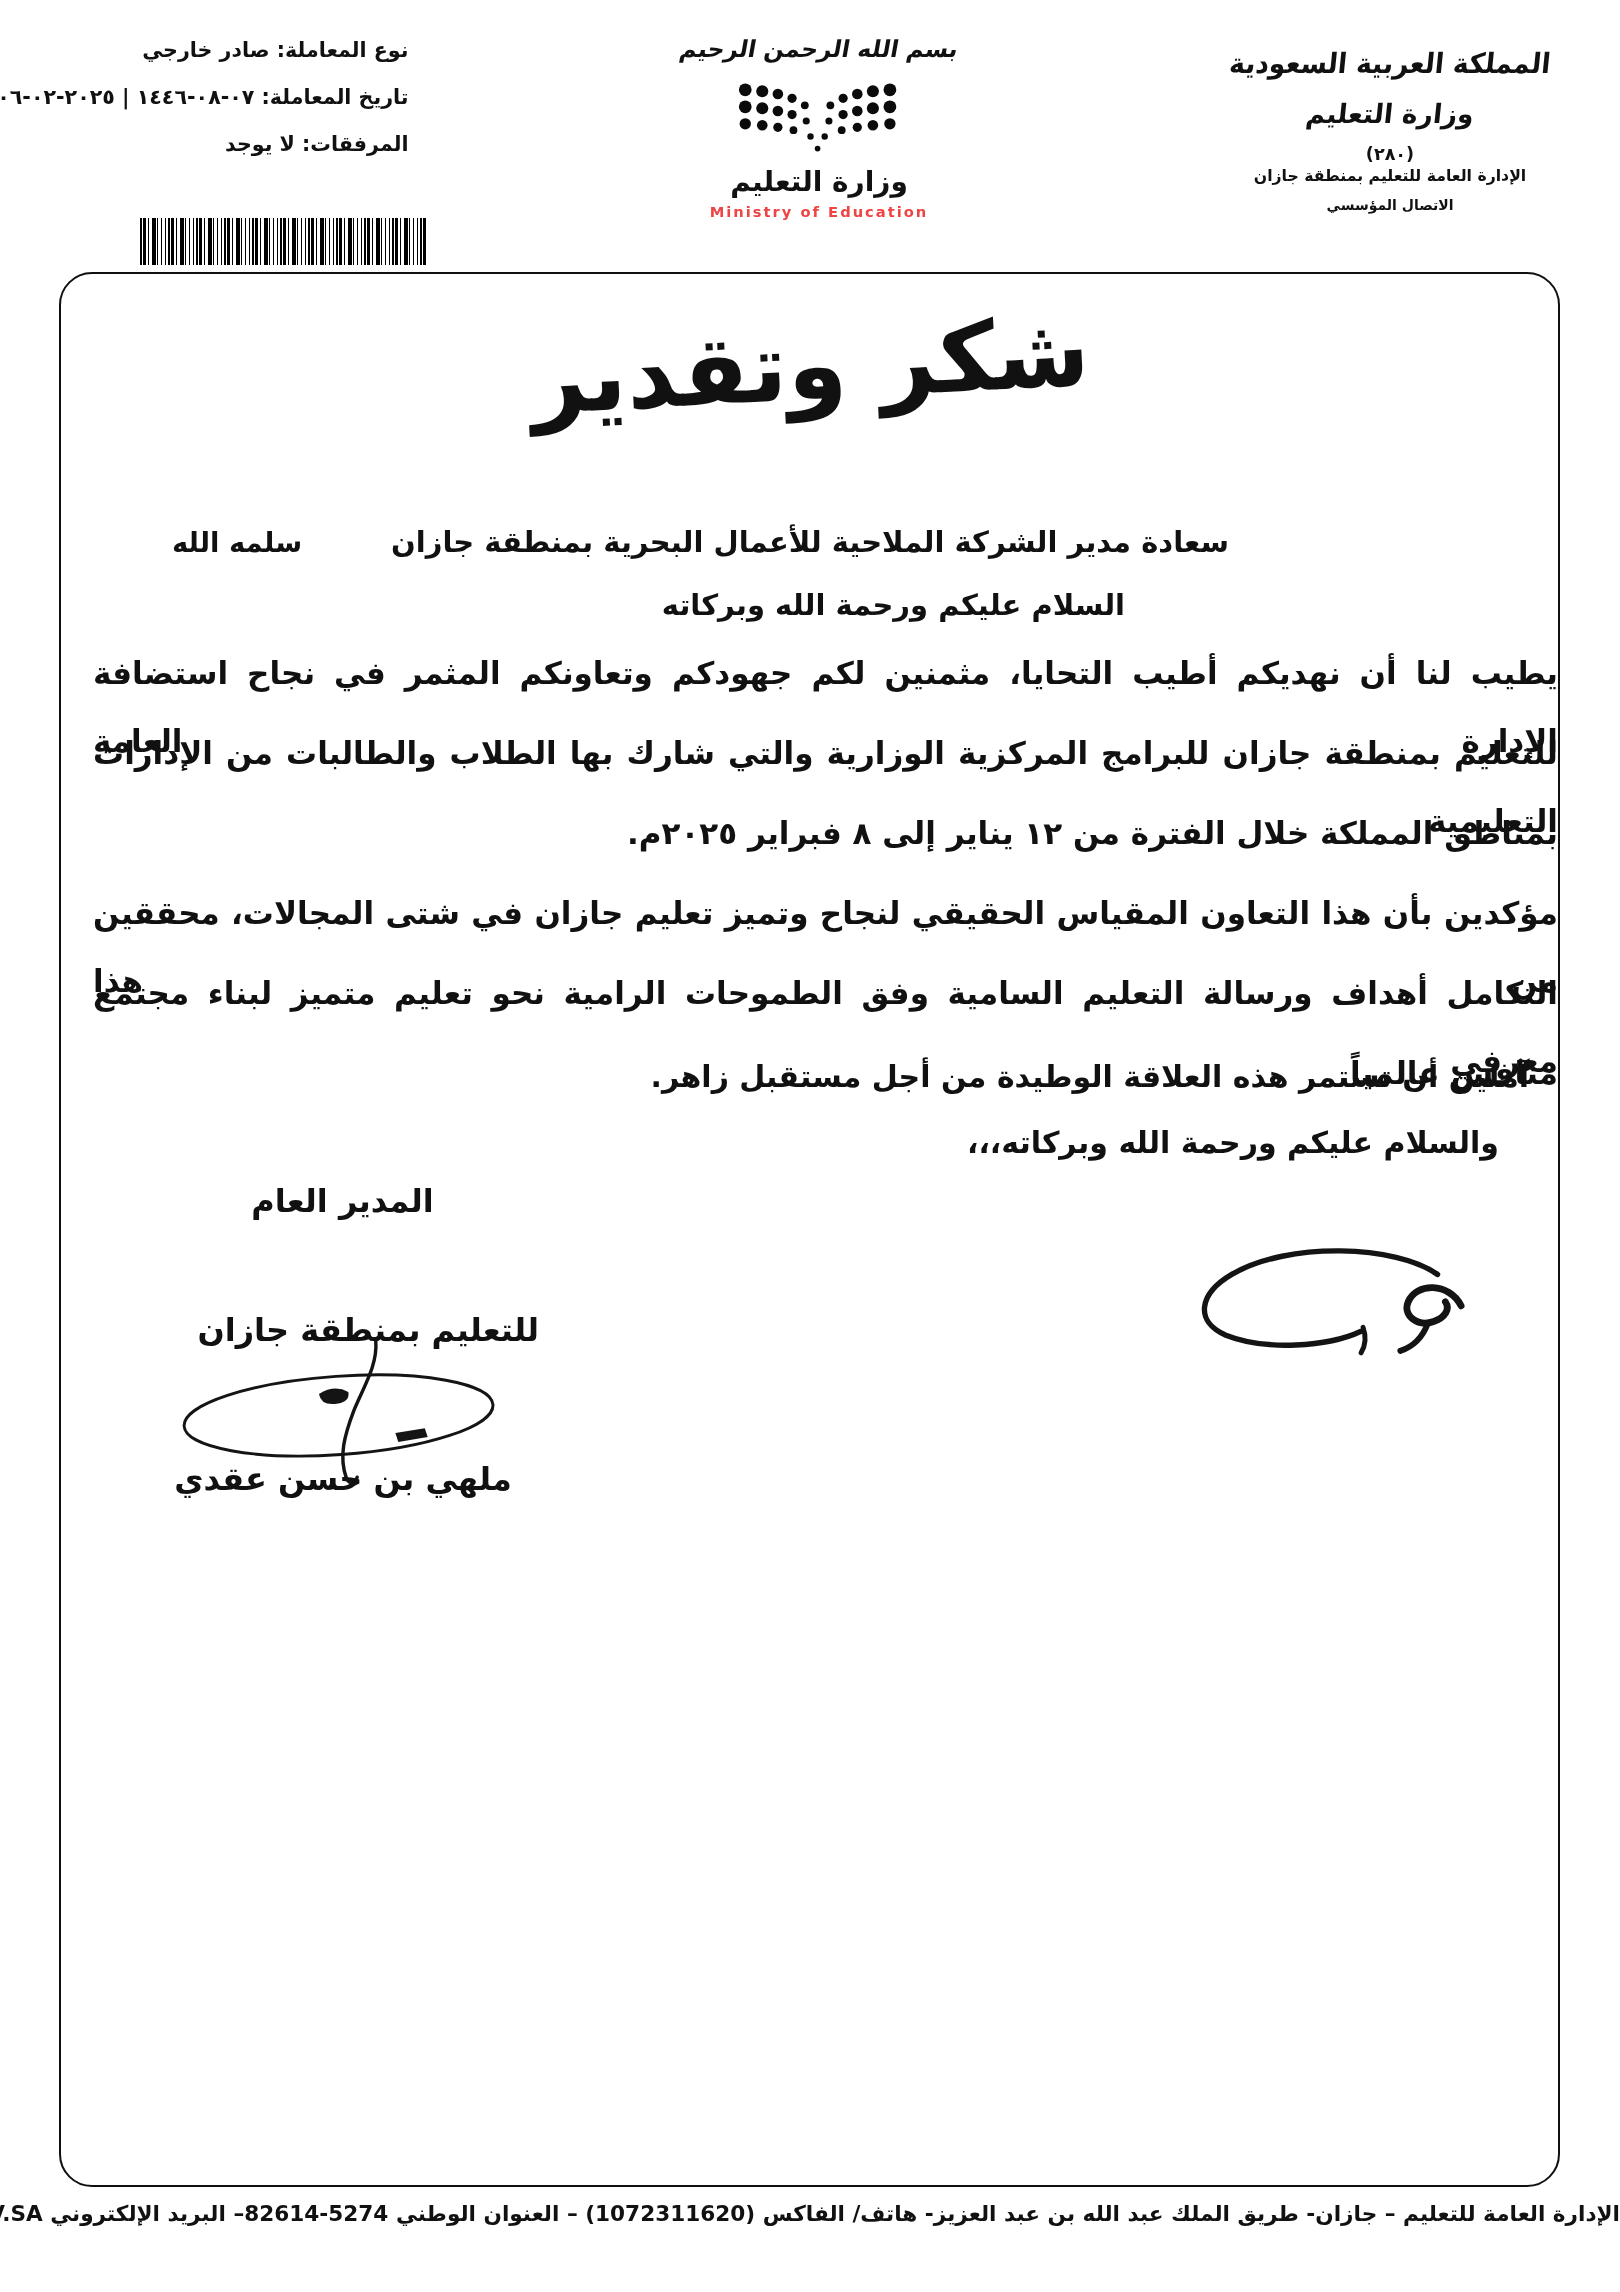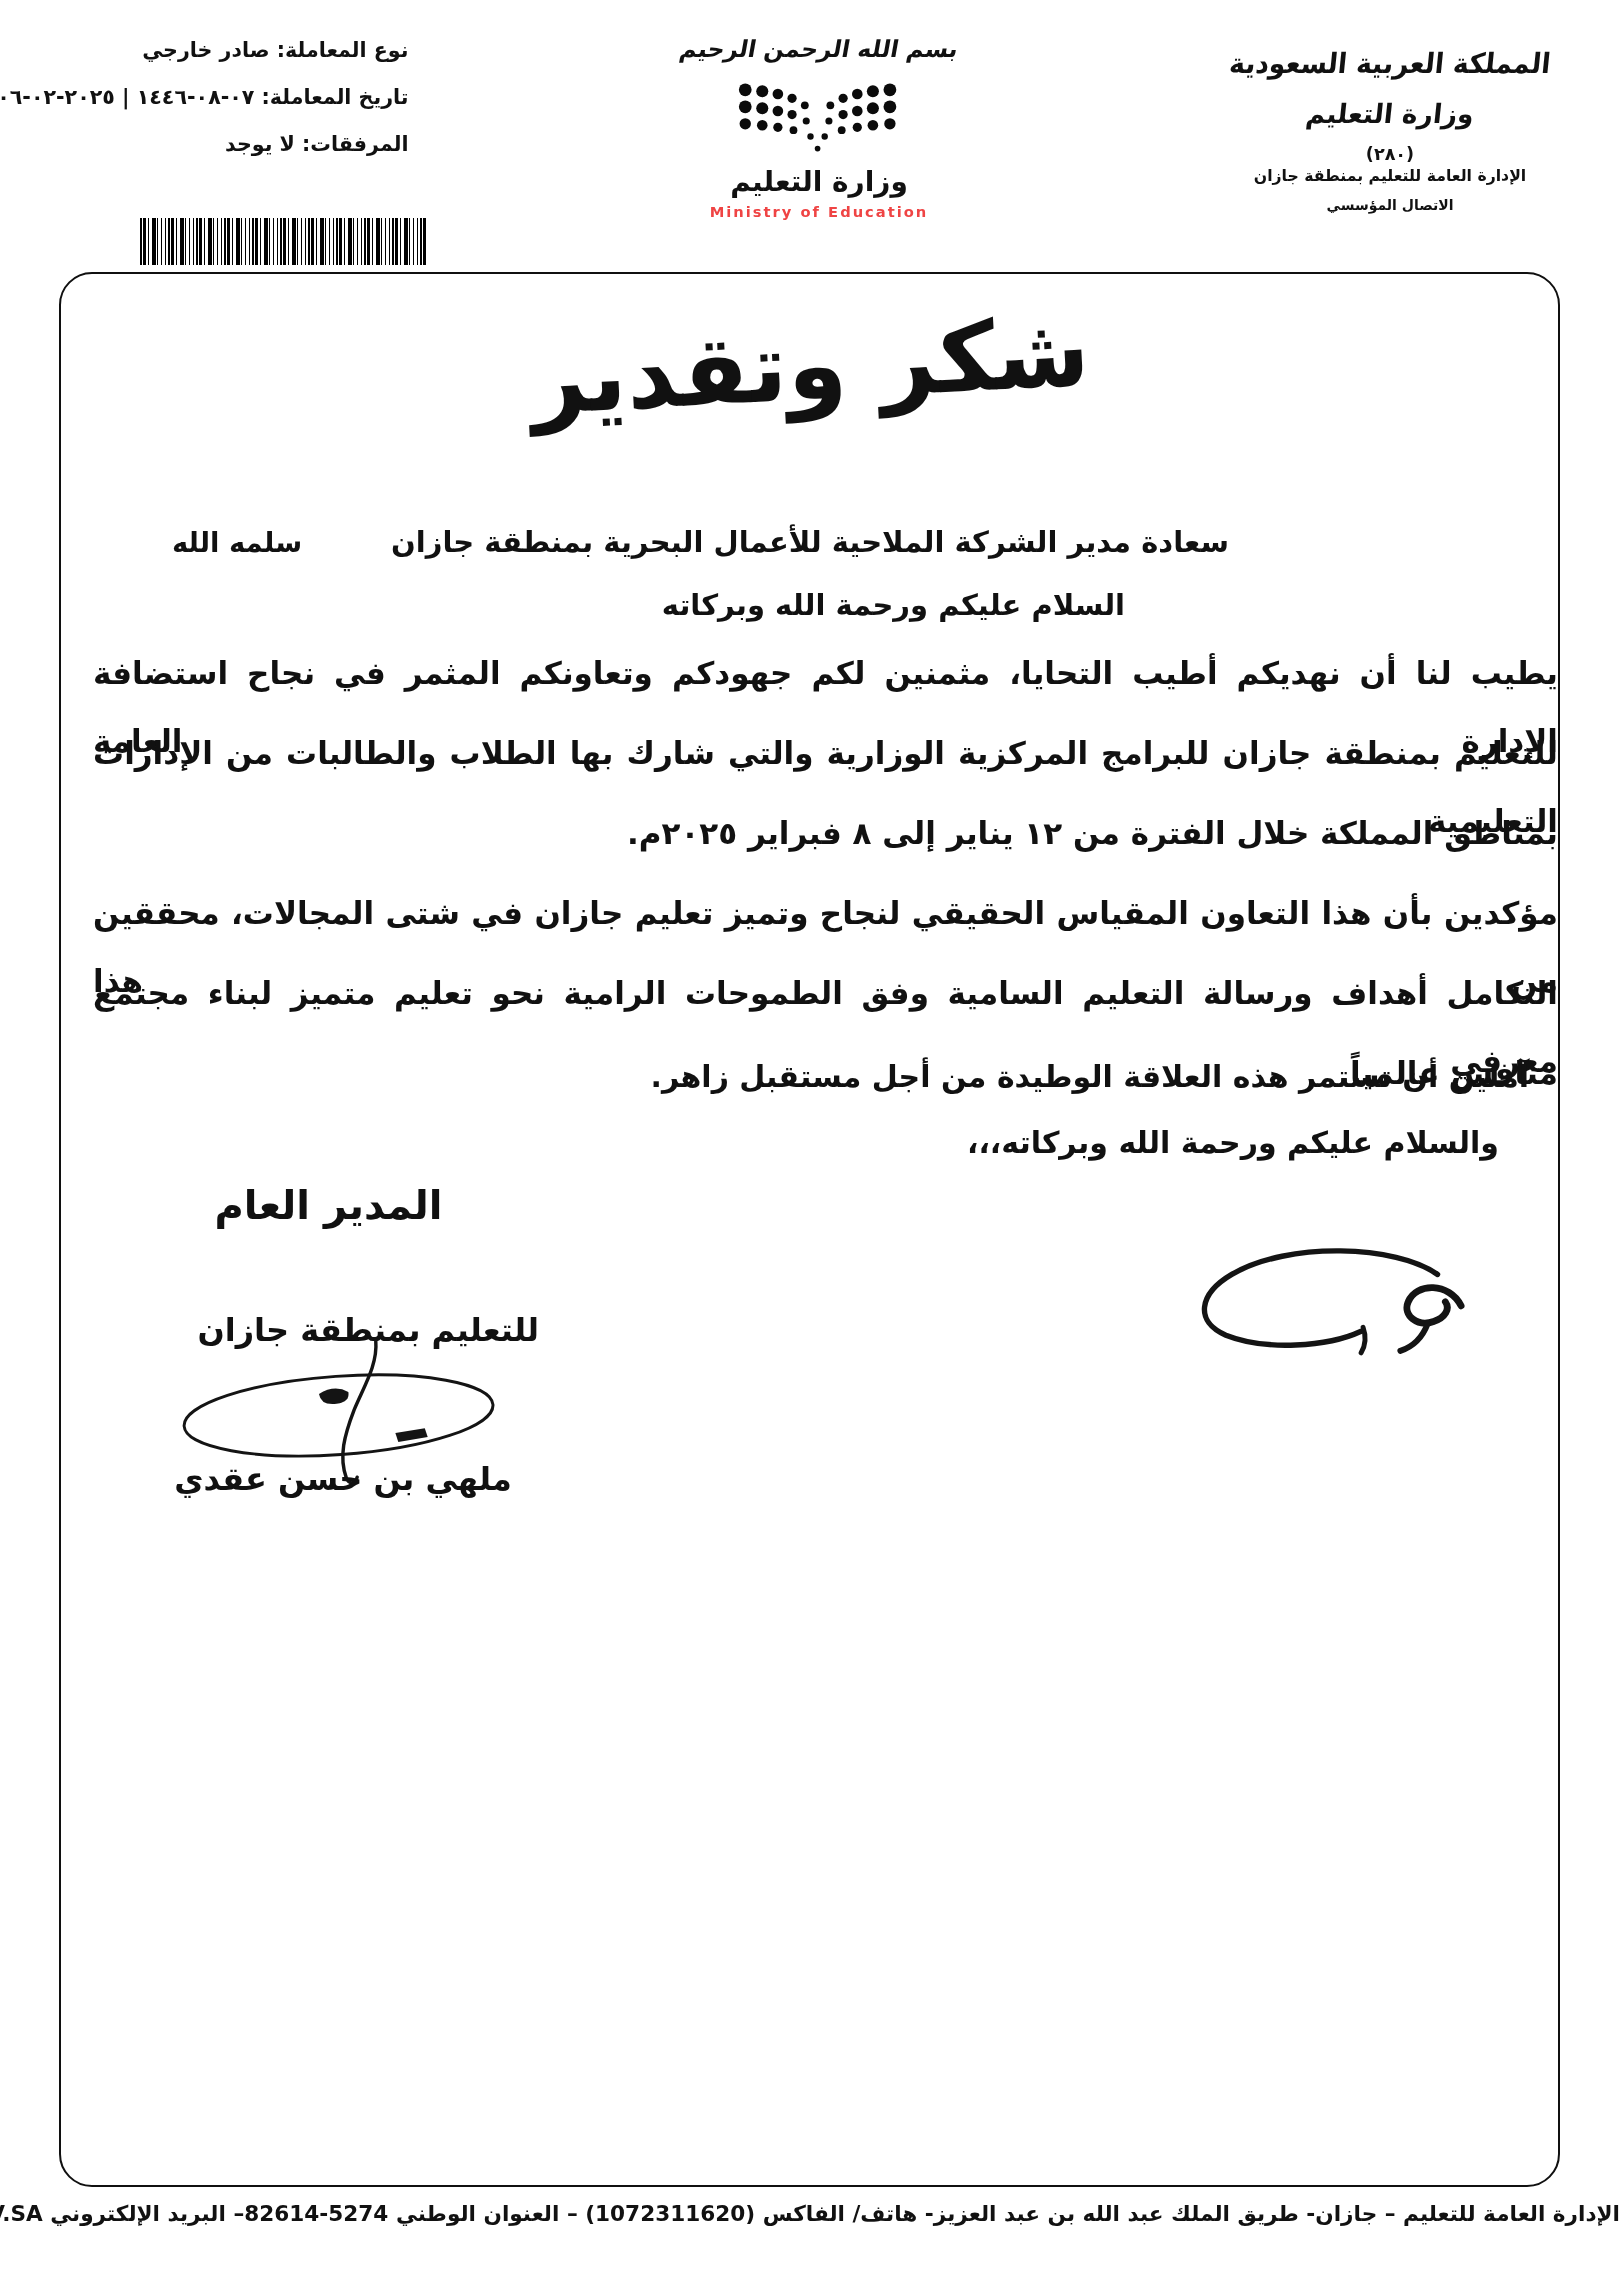--- a/index.html
+++ b/index.html
@@ -51,22 +51,22 @@
   .jl{text-align:justify;text-align-last:justify;text-justify:inter-word;}
   .rl{text-align:right;}
 
   .hope{position:absolute;top:1059px;right:91px;direction:rtl;font-size:30px;
         font-weight:bold;white-space:nowrap;}
   .closing{position:absolute;top:1125px;right:121px;direction:rtl;font-size:30px;
         font-weight:bold;white-space:nowrap;}
 
   .approval-mark{position:absolute;left:1171px;top:1237px;}
 
-  .sig-title1{position:absolute;top:1182px;left:167px;width:323px;text-align:center;
-              font-size:40px;font-weight:bold;direction:rtl;}
+  .sig-title1{position:absolute;top:1182px;left:181px;width:323px;text-align:center;
+              font-size:32px;font-weight:bold;direction:rtl;}
   .sig-title2{position:absolute;top:1311px;left:147px;width:392px;
               font-size:32px;font-weight:bold;direction:rtl;}
   .sig-scribble{position:absolute;left:172px;top:1335px;}
   .sig-name{position:absolute;top:1460px;left:147px;width:392px;text-align:center;
             font-size:32px;font-weight:bold;direction:rtl;}
 
   .footer{position:absolute;top:2201px;left:0;width:1620px;text-align:center;direction:rtl;
           font-size:21.6px;font-weight:bold;white-space:nowrap;}
 </style>
 </head>

